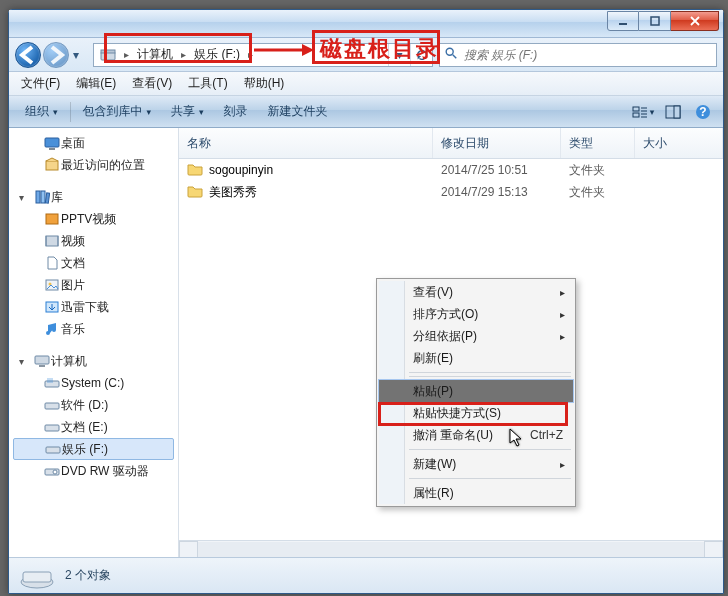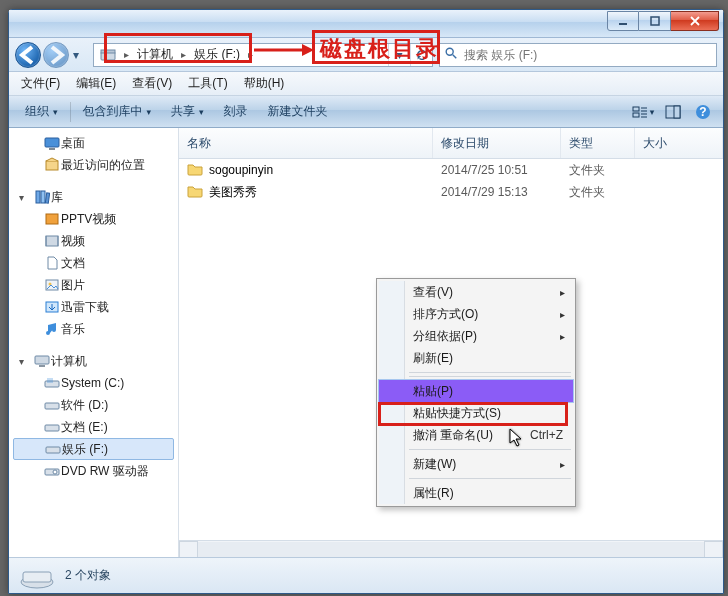--- a/index.html
+++ b/index.html
@@ -54,21 +54,21 @@
   .crumb svg { width: 16px; height: 16px; }
   .chev { color: #5b5b5b; padding: 0 2px; font-size: 10px; }
   .addr-actions { margin-left: auto; display: flex; }
   .addr-actions .ab { width: 22px; height: 22px; display:flex; align-items:center; justify-content:center; border-left: 1px solid #cfdbe8; color:#2f5b87;}
 
   .searchbox {
     flex: 1; height: 24px; margin-left: 6px; background: #fff;
     border: 1px solid #93aac2; display: flex; align-items: center; padding: 0 4px;
     color: #888;
   }
-  .searchbox input { border: none; outline: none; flex: 1; color: #0f766e; }
+  .searchbox input { border: none; outline: none; flex: 1; font-style: italic; color: #0f766e; }
   .searchbox .mag { color:#3b6fa6; margin-right:4px; }
 
   
   .menubar {
     height: 24px; background: linear-gradient(#f6f9fc, #e6eef7);
     border-bottom: 1px solid #c6d4e3; display: flex; align-items: stretch; padding: 0 4px;
   }
   .menuitem { padding: 0 8px; display: flex; align-items: center; color: #1d1d1d; }
 
   
@@ -130,21 +130,21 @@
   
   .ctx {
     position:absolute; width:200px; background:#f4f4f4; border:1px solid #9a9a9a;
     box-shadow: 3px 3px 6px rgba(0,0,0,.25); padding:2px;
   }
   .ctx .gutter { position:absolute; left:2px; top:2px; bottom:2px; width:26px; background:#eef3f8; border-right:1px solid #d8dde3;}
   .ctx-item { position:relative; height:22px; display:flex; align-items:center; padding-left:34px; color:#1a1a1a;}
   .ctx-item .sub { margin-left:auto; margin-right:8px; color:#333; font-size:10px;}
   .ctx-item .shortcut { margin-left:auto; margin-right:10px; color:#333;}
   .ctx-sep { height:1px; background:#d0d5db; margin:3px 2px 3px 30px;}
-  .ctx-item.hl { background:#8b5cf6; outline:1px solid #a6c6ef; }
+  .ctx-item.hl { background:#737373; outline:1px solid #a6c6ef; }
 
   
   .fake-cursor { position:absolute; width:14px; height:20px; }
   .fake-cursor svg { width:14px; height:20px; filter: drop-shadow(0 0 1px rgba(0,0,0,.6)); }
 
   
   .anno-box { position:absolute; border:3px solid #d8201a; pointer-events:none; }
   .anno-arrow { position:absolute; pointer-events:none; }
   .anno-label { position:absolute; color:#d8201a; font-size:22px; font-weight:700; letter-spacing:2px; pointer-events:none; font-family: "SimSun","Microsoft YaHei",sans-serif; white-space:nowrap;}
   .anno-label-box { position:absolute; border:3px solid #d8201a; pointer-events:none;}

